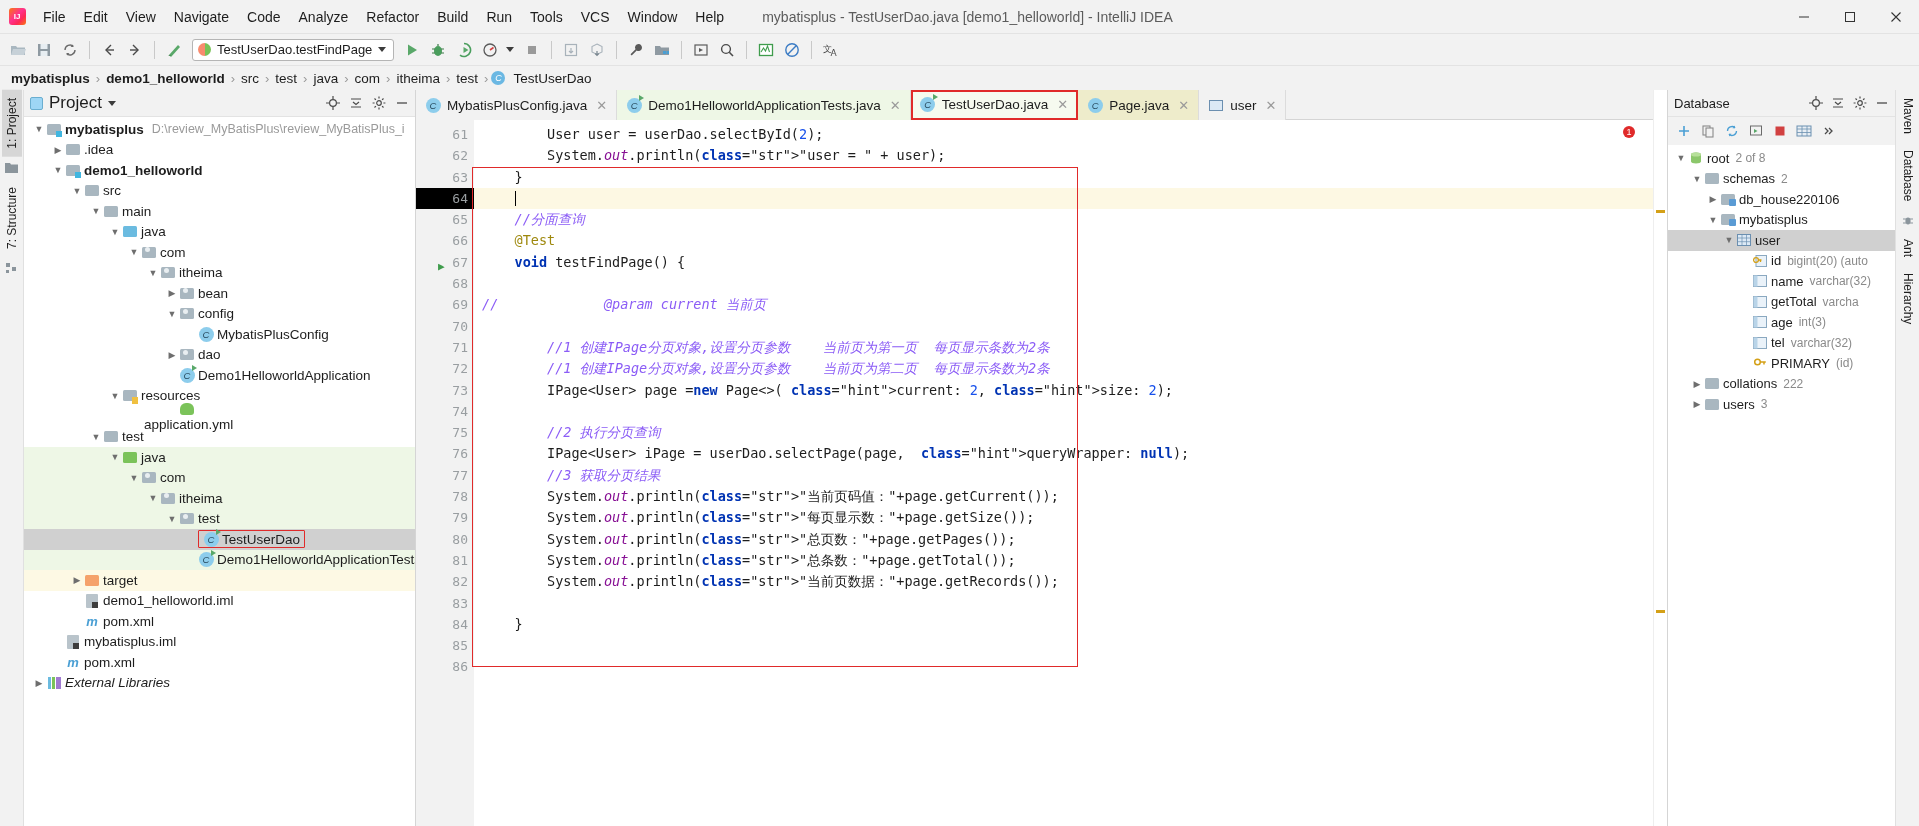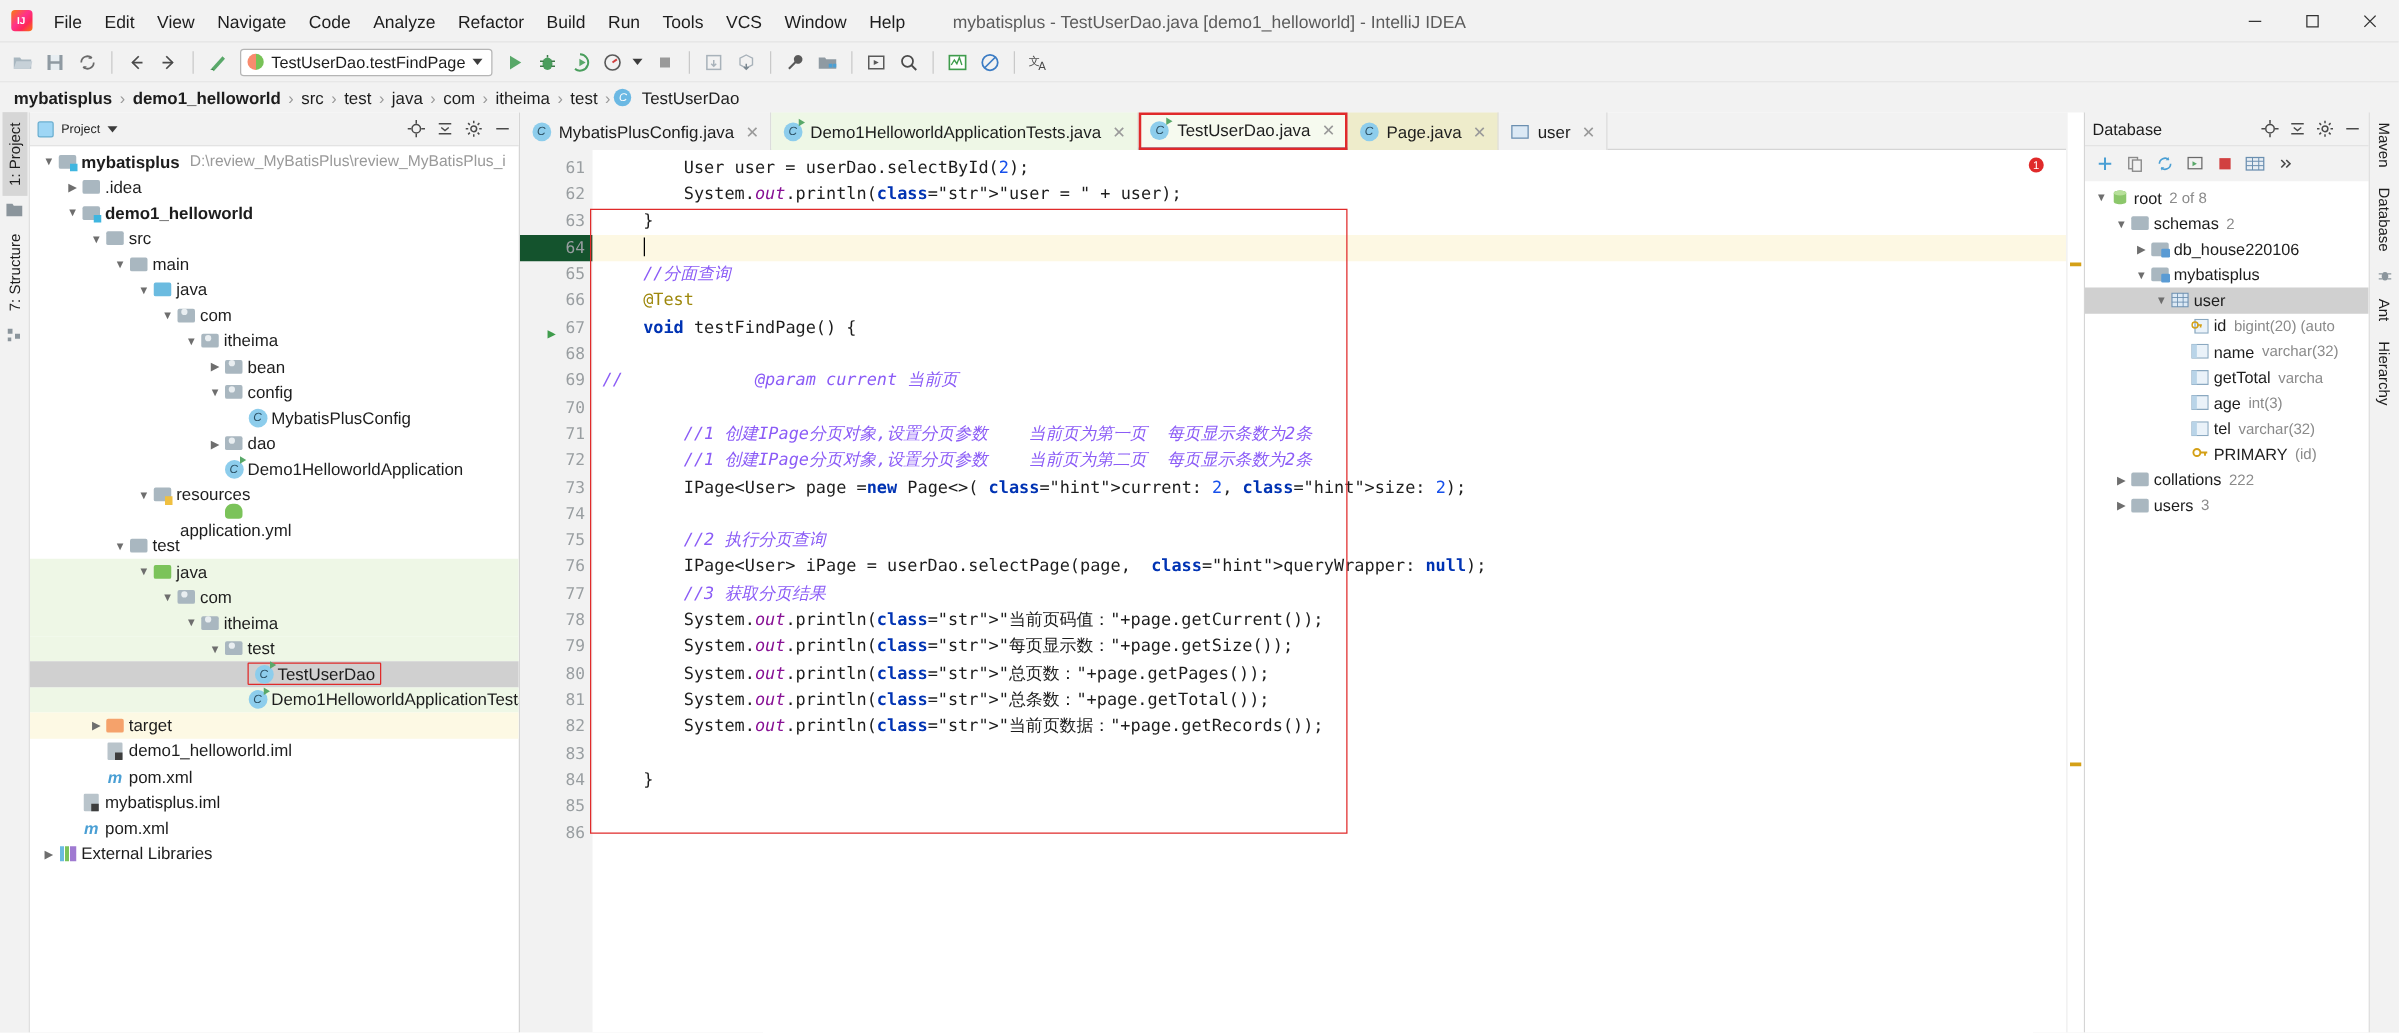--- a/index.html
+++ b/index.html
@@ -93,21 +93,21 @@
   .rail-tab.active { background:#d6d6d6; }
   .rail-ico { margin: 5px 0; }
 
   
   .project-panel { width:392px; background:#fff; display:flex; flex-direction:column;
      border-right:1px solid #d5d5d5; flex:none; }
   .panel-head {
     height:27px; display:flex; align-items:center; background:#f2f2f2;
     padding: 0 6px; gap:6px; border-bottom:1px solid #e3e3e3; flex:none;
   }
-  .panel-head .ph-title { font-size:10px; }
+  .panel-head .ph-title { font-size:17px; }
   .ph-icon-sq { width:13px;height:13px;background:#9ed6f5;border:1px solid #6aaed0;border-radius:2px; }
   .ph-actions { margin-left:auto; display:flex; align-items:center; gap:9px; color:#4a4a4a; }
 
   .tree { flex:1; overflow:hidden; padding-top:2px; font-size:13.5px; }
   .tnode { height:20.5px; display:flex; align-items:center; white-space:nowrap; padding-left:4px; }
   .tnode.greenbg { background:#eef7e6; }
   .tnode.sel { background:#d0d0d0; }
   .tnode.yellowbg { background:#fdf9e4; }
   .arrow { width:14px; text-align:center; color:#6e6e6e; font-size:9px; flex:none; }
   .arrow.none { visibility:hidden; }
@@ -146,21 +146,21 @@
   .tab.redbox { outline:2px solid #e02a2a; outline-offset:-2px; z-index:3; }
   .tab-x { color:#9a9a9a; font-size:13px; margin-left:3px; }
 
   .code-wrap { flex:1; display:flex; min-height:0; position:relative; overflow:hidden; background:#fff; }
   .gutter {
     width:58px; background:#f2f2f2; flex:none; color:#999ea1;
     font-family:"DejaVu Sans Mono", monospace; font-size:13px; text-align:right;
     padding-top:4px; position:relative;
   }
   .gline { height:21.3px; line-height:21.3px; padding-right:6px; position:relative; }
-  .gline.hl { background:#14532d; }
+  .gline.hl { background:#000000; }
   .g-run { position:absolute; left:22px; top:4px; color:#3f9c4c; font-size:11px; }
   .code {
     flex:1; font-family:"DejaVu Sans Mono", monospace; font-size:13.5px;
     padding-top:4px; position:relative; min-width:0; overflow:hidden;
   }
   .cline { height:21.3px; line-height:21.3px; white-space:pre; padding-left:8px; }
   .cline.hl { background:#fdf8e3; }
   .kw { color:#0033b3; font-weight:bold; }
   .num { color:#1750eb; }
   .cmt { color:#8b5cf6; font-style:italic; }
@@ -719,21 +719,21 @@
             <span style="display:inline-flex;align-items:center;">
               <span class="ico">
                 <span class="m-ico">m</span>
               </span>
               <span class="tlabel">pom.xml</span>
             </span>
           </div>
           <div class="tnode">
             <span style="width:4px;flex:none"></span>
             <span class="arrow">▶</span>
-            <span style="display:inline-flex;align-items:center;">
+            <span style="display:inline-flex;align-items:center;font-style:italic;">
               <span class="ico">
                 <span class="lib-ico"></span>
               </span>
               <span class="tlabel">External Libraries</span>
             </span>
           </div>
         </div>
     </div>
 
     <div class="editor-area">

